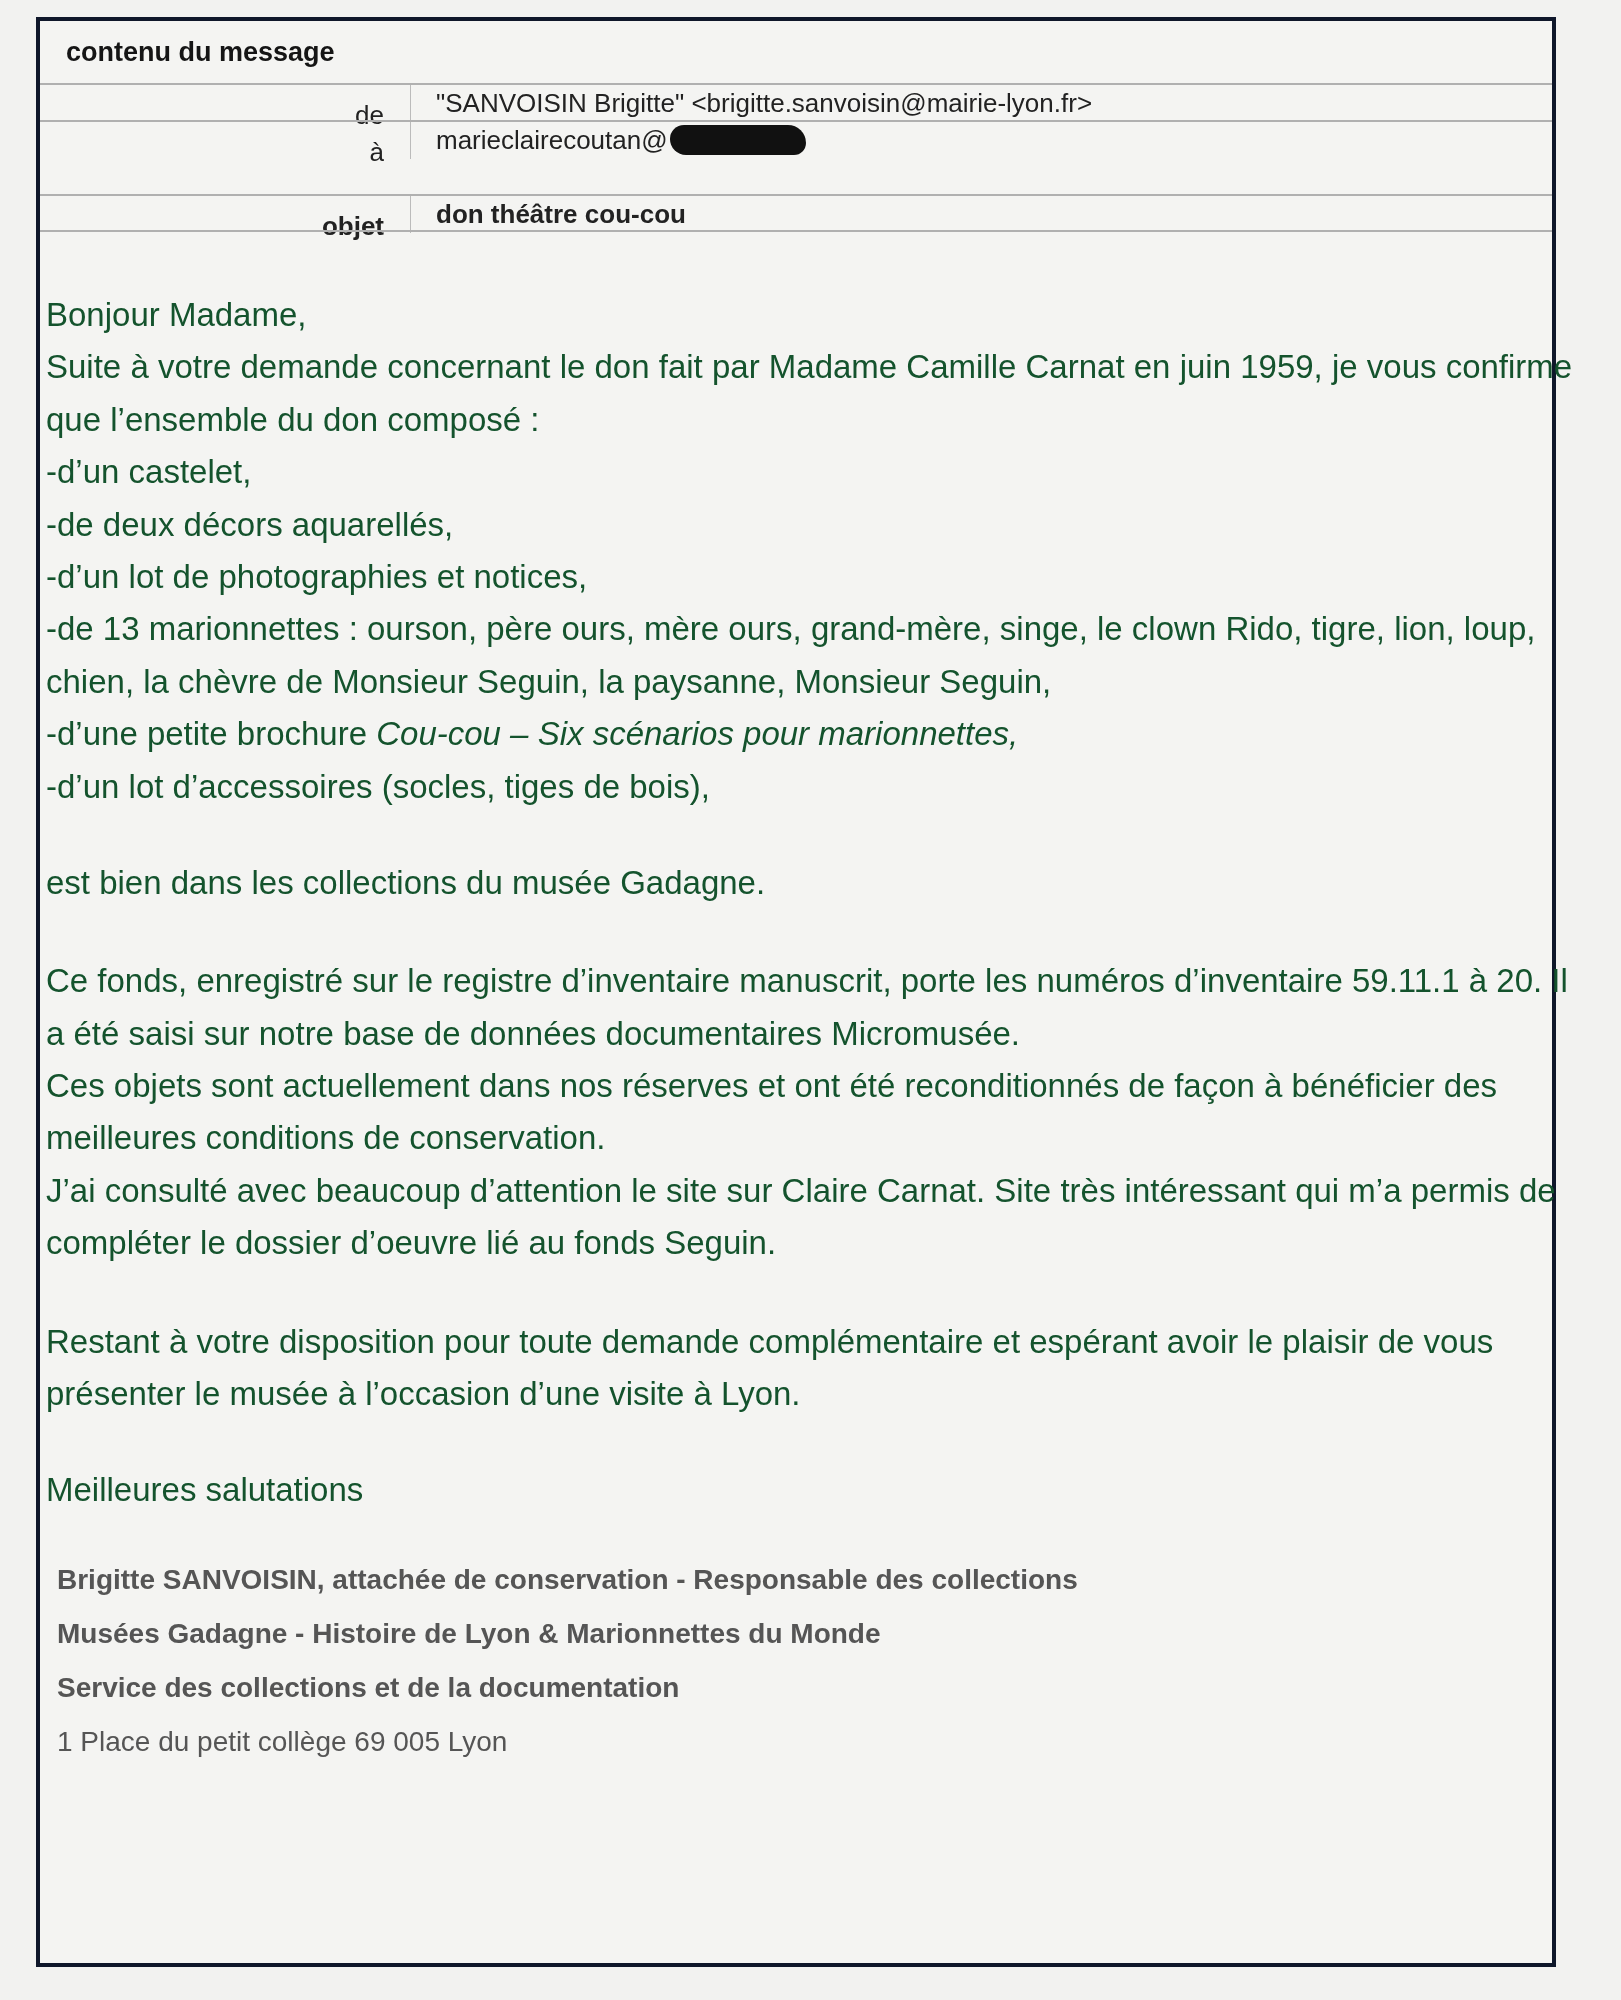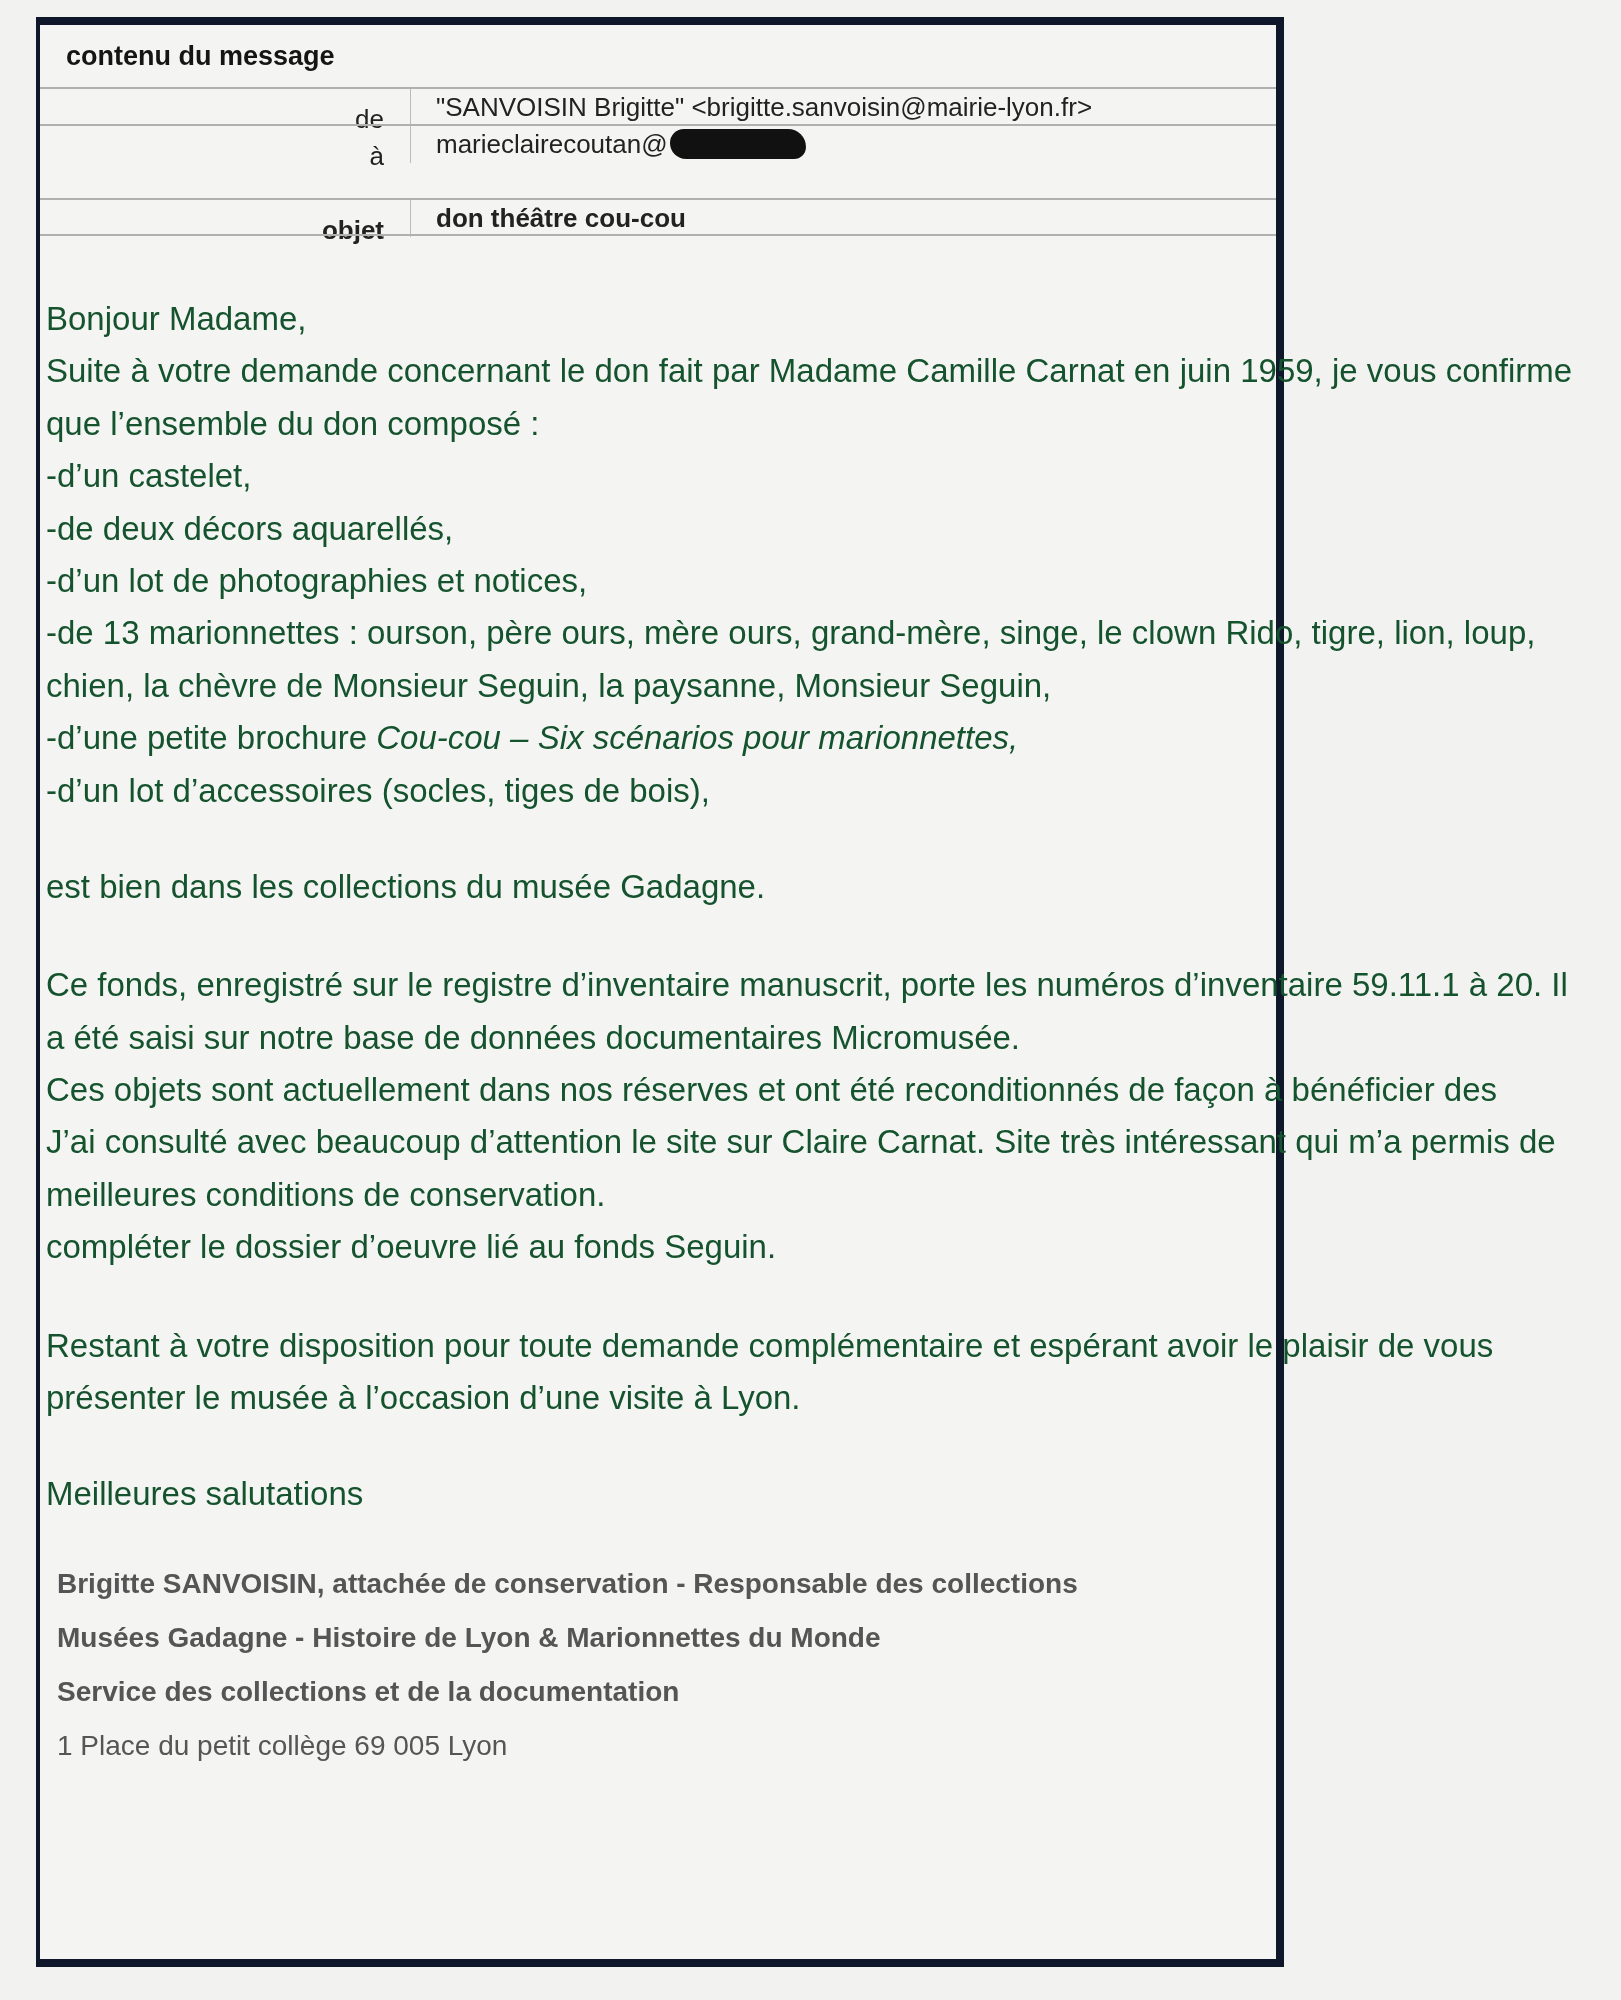--- a/index.html
+++ b/index.html
@@ -3,22 +3,22 @@
 <meta charset="utf-8">
 <style>
   html, body { margin:0; padding:0; }
   body {
     width:1621px; height:2000px; position:relative; overflow:hidden;
     background:#f2f2f0;
     font-family:"Liberation Sans", sans-serif;
     color:#111;
   }
   .frame {
-    position:absolute; left:36px; top:17px; width:1248px; height:1950px;
-    border:8px solid #0f172a; border-left-width:4px; box-sizing:border-box;
+    position:absolute; left:36px; top:17px; width:1520px; height:1950px;
+    border:4px solid #0f172a; border-left-width:4px; box-sizing:border-box;
     background:#f4f4f2;
   }
   .frame-title {
     position:absolute; left:26px; top:16px;
     font-weight:bold; font-size:27px; color:#151515;
   }
   .hdr-row {
     position:absolute; left:0; right:0; height:37px;
     border-top:2px solid #b0b0b0;
   }
@@ -85,22 +85,22 @@
     <div class="line">-de 13 marionnettes : ourson, père ours, mère ours, grand-mère, singe, le clown Rido, tigre, lion, loup,</div>
     <div class="line">chien, la chèvre de Monsieur Seguin, la paysanne, Monsieur Seguin,</div>
     <div class="line"><span>-d’une petite brochure </span><i>Cou-cou – Six scénarios pour marionnettes,</i></div>
     <div class="line">-d’un lot d’accessoires (socles, tiges de bois),</div>
     <div class="gap"></div>
     <div class="line">est bien dans les collections du musée Gadagne.</div>
     <div class="gap2"></div>
     <div class="line">Ce fonds, enregistré sur le registre d’inventaire manuscrit, porte les numéros d’inventaire 59.11.1 à 20. Il</div>
     <div class="line">a été saisi sur notre base de données documentaires Micromusée.</div>
     <div class="line">Ces objets sont actuellement dans nos réserves et ont été reconditionnés de façon à bénéficier des</div>
+    <div class="line">meilleures conditions de conservation.</div>
     <div class="line">J’ai consulté avec beaucoup d’attention le site sur Claire Carnat. Site très intéressant qui m’a permis de</div>
-    <div class="line">meilleures conditions de conservation.</div>
     <div class="line">compléter le dossier d’oeuvre lié au fonds Seguin.</div>
     <div class="gap2"></div>
     <div class="line">Restant à votre disposition pour toute demande complémentaire et espérant avoir le plaisir de vous</div>
     <div class="line">présenter le musée à l’occasion d’une visite à Lyon.</div>
     <div class="gap"></div>
     <div class="line">Meilleures salutations</div>
   </div>
 
   <div class="sig">
     <div>Brigitte SANVOISIN, attachée de conservation - Responsable des collections</div>

